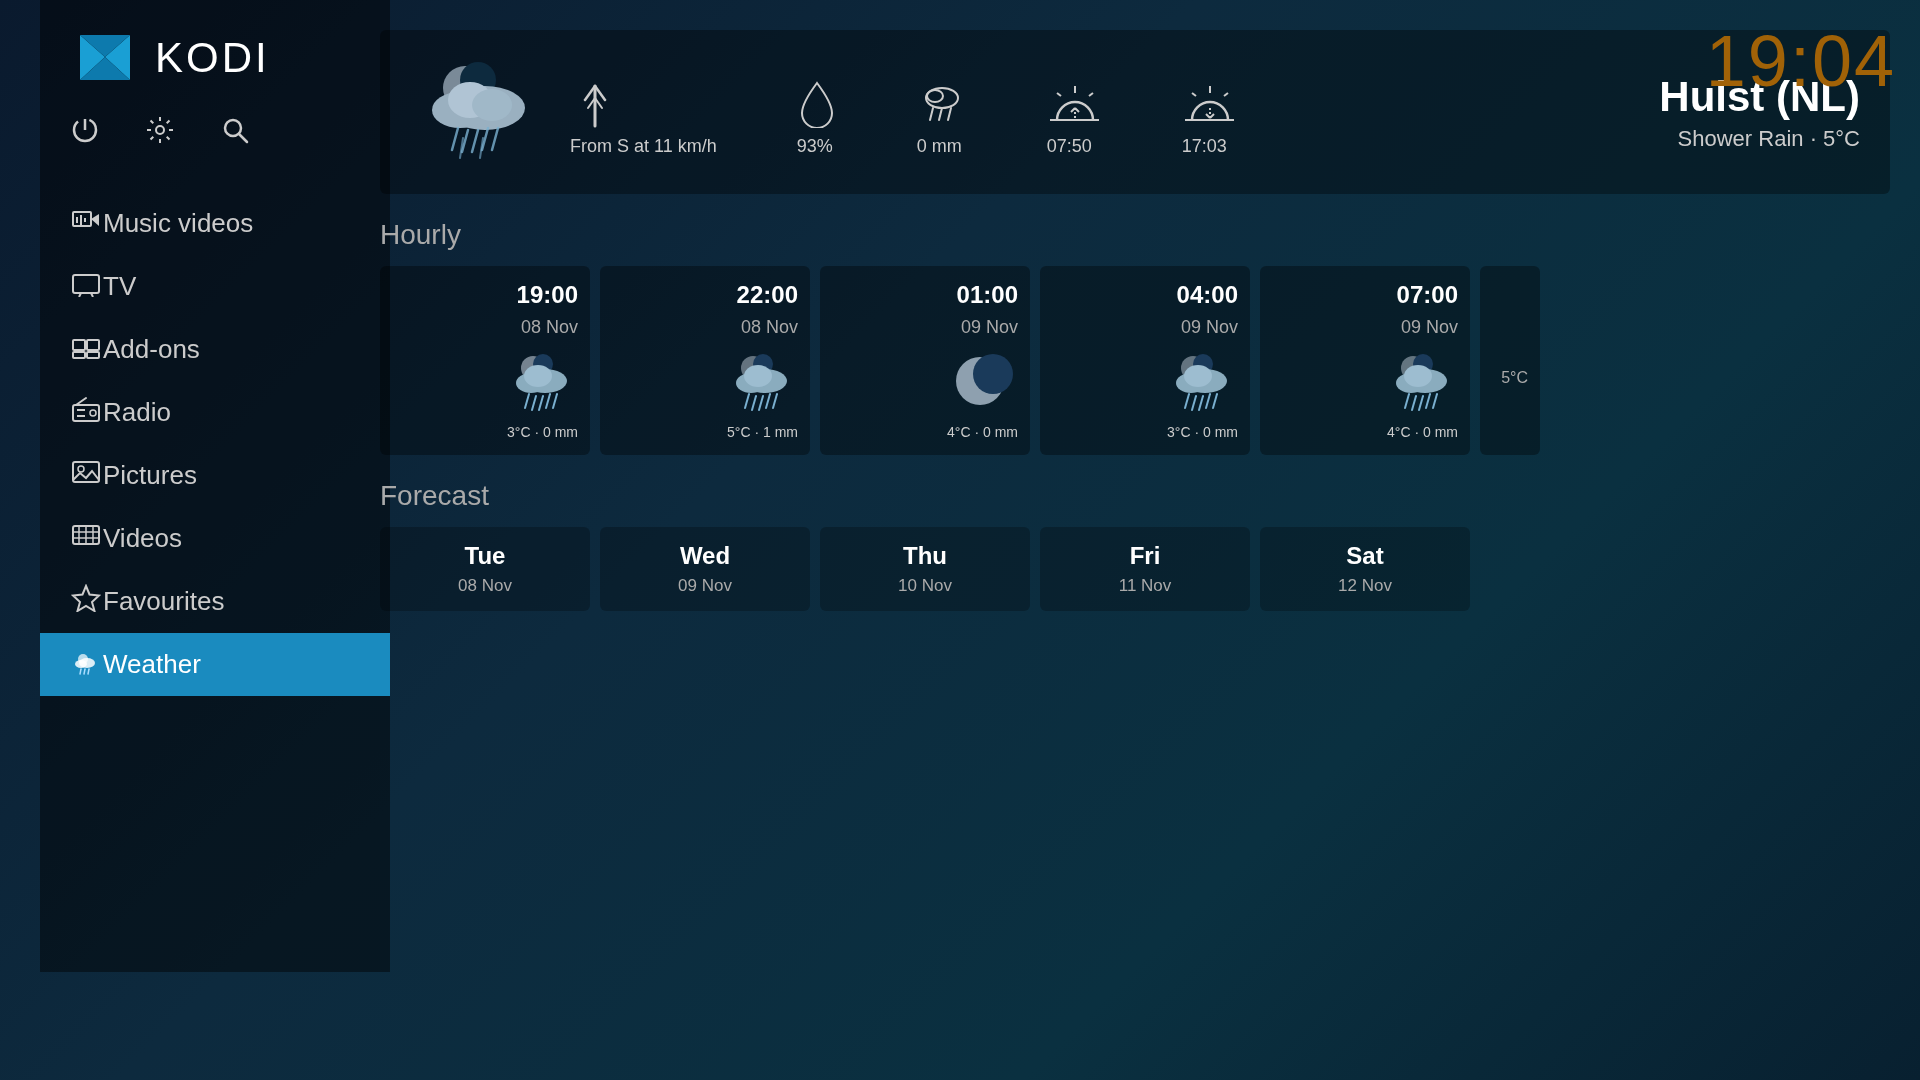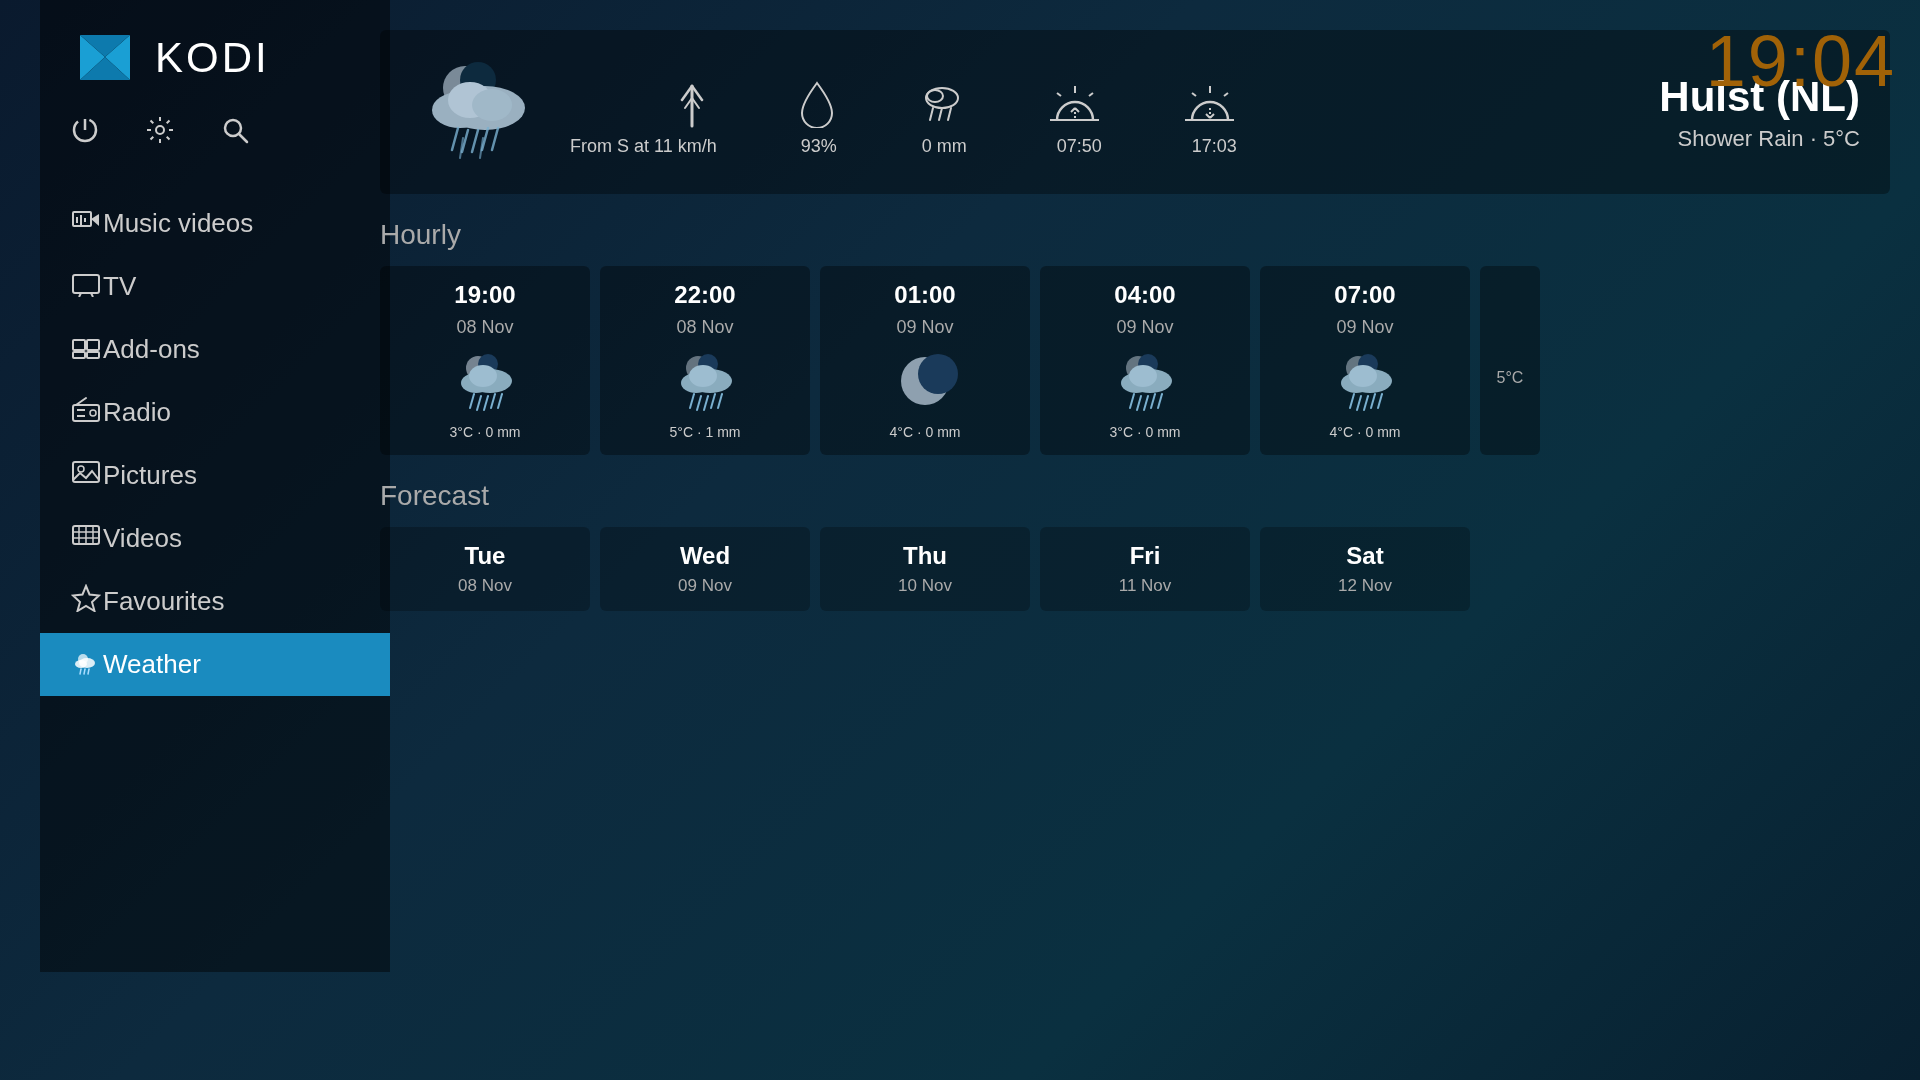--- a/index.html
+++ b/index.html
@@ -137,21 +137,21 @@
     .weather-stats {
       display: flex;
       gap: 80px;
       align-items: center;
       margin-top: 10px;
     }
 
     .stat-item {
       display: flex;
       flex-direction: column;
-      align-items: flex-end;
+      align-items: flex-start;
       gap: 8px;
     }
 
     .stat-value {
       font-size: 18px;
       color: #ccc;
       text-align: center;
     }
 
     .weather-header-right {
@@ -184,21 +184,21 @@
       overflow: hidden;
     }
 
     .hourly-card {
       background: rgba(0,0,0,0.35);
       border-radius: 6px;
       padding: 15px 12px;
       min-width: 210px;
       display: flex;
       flex-direction: column;
-      align-items: center;
+      align-items: flex-end;
       gap: 8px;
     }
 
     .hourly-time {
       font-size: 24px;
       font-weight: 600;
       color: #fff;
     }
 
     .hourly-date {

